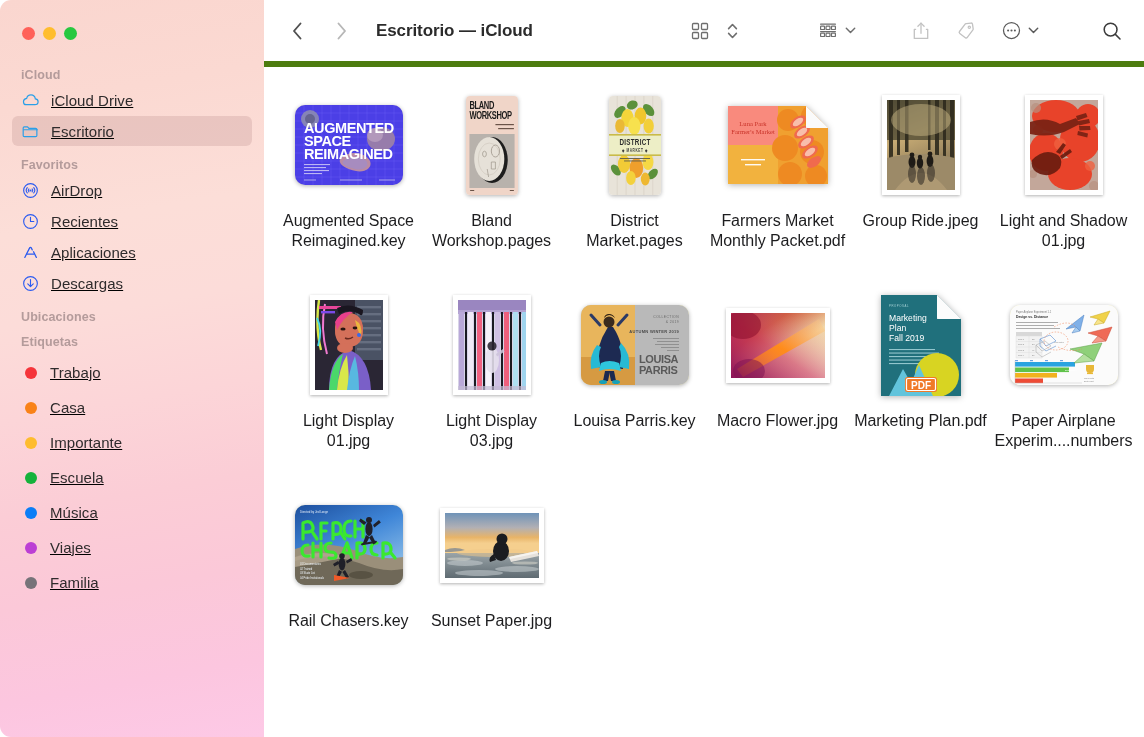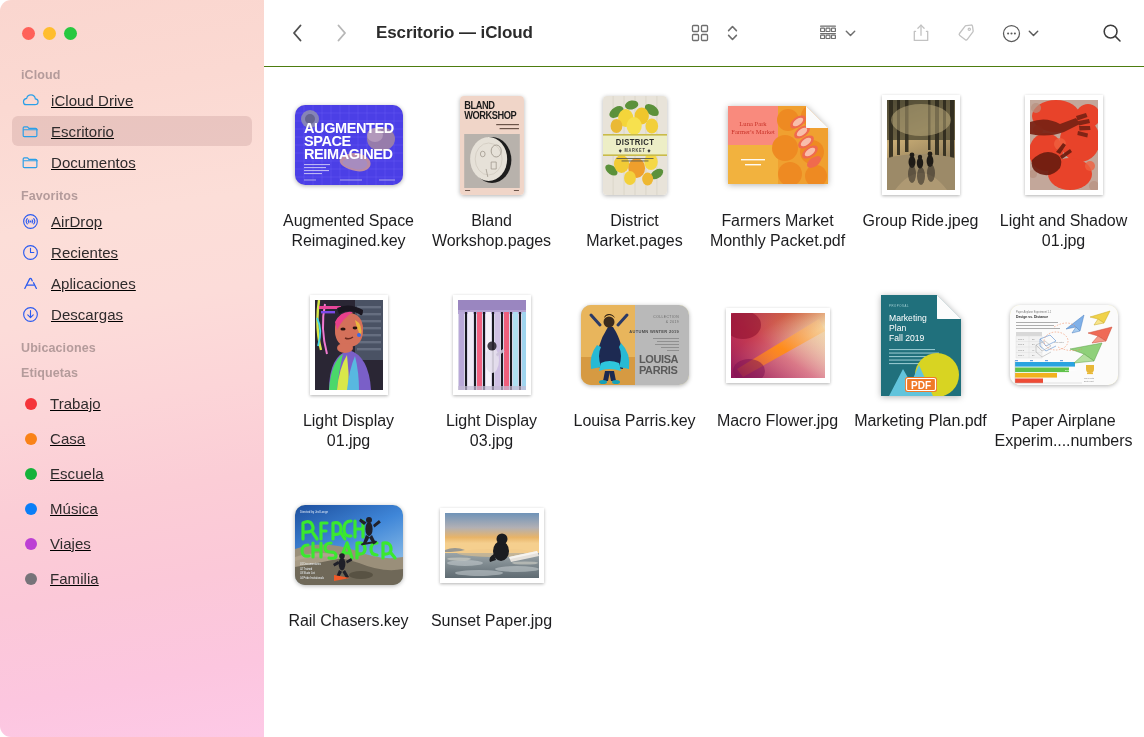--- a/index.html
+++ b/index.html
@@ -118,21 +118,21 @@
     flex-direction: column;
     position: relative;
   }
 
   .toolbar {
     height: 67px;
     flex: 0 0 67px;
     display: flex;
     align-items: center;
     padding: 0 16px 0 18px;
-    border-bottom: 1px solid #4d7c0f;
+    border-bottom: 6px solid #4d7c0f;
     background: #ffffff;
     position: relative;
   }
 
   .nav-btn {
     width: 30px; height: 30px;
     display: flex; align-items: center; justify-content: center;
     cursor: default;
   }
 
@@ -221,21 +221,21 @@
 
   .doc-land {
     width: 108px; height: 80px;
     border-radius: 10px;
     overflow: hidden;
     box-shadow: 0 1px 4px rgba(0,0,0,.30);
     background: #fef9c3;
     position: relative;
   }
   .doc-port {
-    width: 64px; height: 99px;
+    width: 52px; height: 99px;
     border-radius: 4px;
     overflow: hidden;
     box-shadow: 0 1px 4px rgba(0,0,0,.30);
     background: #fff;
     position: relative;
   }
   .pdf-land {
     width: 100px; height: 78px;
     position: relative;
     filter: drop-shadow(0 1px 3px rgba(0,0,0,.30));
@@ -275,29 +275,20 @@
       <div class="sb-item selected">
         <span class="sb-icon">
           <svg width="19" height="19" viewBox="0 0 20 20">
               <path d="M2.3 6.4c0-.7.5-1.2 1.2-1.2h3.4l1.4 1.6h7.2c.7 0 1.2.5 1.2 1.2v6.1c0 .7-.5 1.2-1.2 1.2H3.5c-.7 0-1.2-.5-1.2-1.2z" fill="none" stroke="#2a9fe8" stroke-width="1.25" stroke-linejoin="round"></path>
               <path d="M2.4 8.2h15.2" stroke="#2a9fe8" stroke-width="1.1"></path>
             </svg>
         </span>
         <span class="sb-label">Escritorio</span>
       </div>
 
-      <div class="sb-item">
-        <span class="sb-icon">
-          <svg width="19" height="19" viewBox="0 0 20 20">
-              <path d="M2.3 6.4c0-.7.5-1.2 1.2-1.2h3.4l1.4 1.6h7.2c.7 0 1.2.5 1.2 1.2v6.1c0 .7-.5 1.2-1.2 1.2H3.5c-.7 0-1.2-.5-1.2-1.2z" fill="none" stroke="#2a9fe8" stroke-width="1.25" stroke-linejoin="round"></path>
-              <path d="M2.4 8.2h15.2" stroke="#2a9fe8" stroke-width="1.1"></path>
-            </svg>
-        </span>
-        <span class="sb-label">Documentos</span>
-      </div>
     </div>
 
     <div class="gap-sm"></div>
 
     <div class="sb-section">Favoritos</div>
     <div class="sb-list">
 
       <div class="sb-item">
         <span class="sb-icon">
           <svg width="19" height="19" viewBox="0 0 20 20">
@@ -350,20 +341,24 @@
     <div class="sb-section">Etiquetas</div>
     <div class="sb-list" style="margin-top:6px">
 
       <div class="sb-dot-item">
         <span class="sb-dot" style="background:#f5343a"></span>
         <span class="sb-label">Trabajo</span>
       </div>
       <div class="sb-dot-item">
         <span class="sb-dot" style="background:#f98218"></span>
         <span class="sb-label">Casa</span>
+      </div>
+      <div class="sb-dot-item">
+        <span class="sb-dot" style="background:#febc2e"></span>
+        <span class="sb-label">Importante</span>
       </div>
       <div class="sb-dot-item">
         <span class="sb-dot" style="background:#15b23b"></span>
         <span class="sb-label">Escuela</span>
       </div>
       <div class="sb-dot-item">
         <span class="sb-dot" style="background:#0a7ef7"></span>
         <span class="sb-label">Música</span>
       </div>
       <div class="sb-dot-item">

